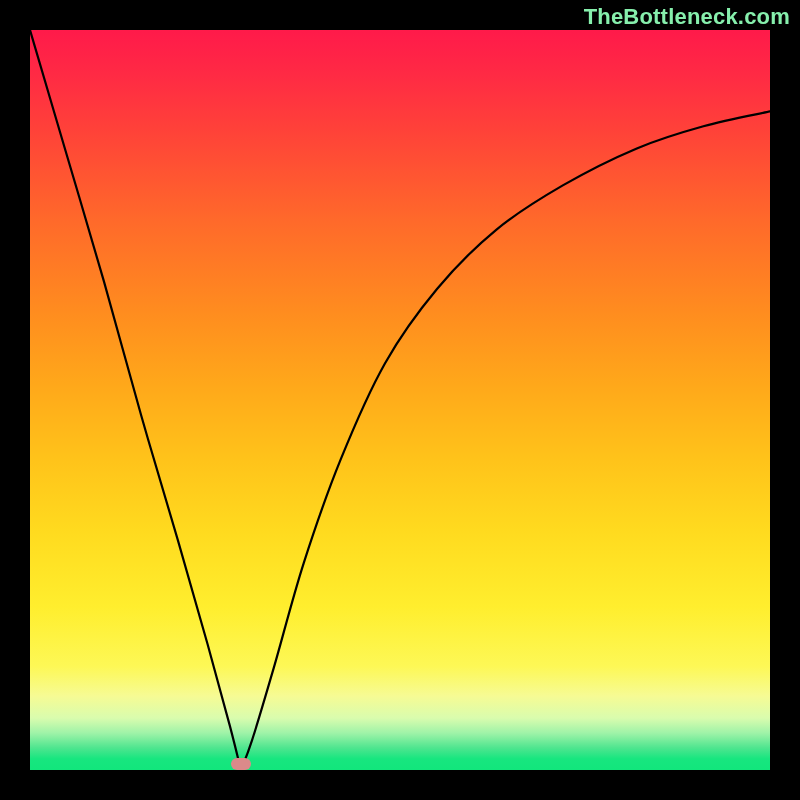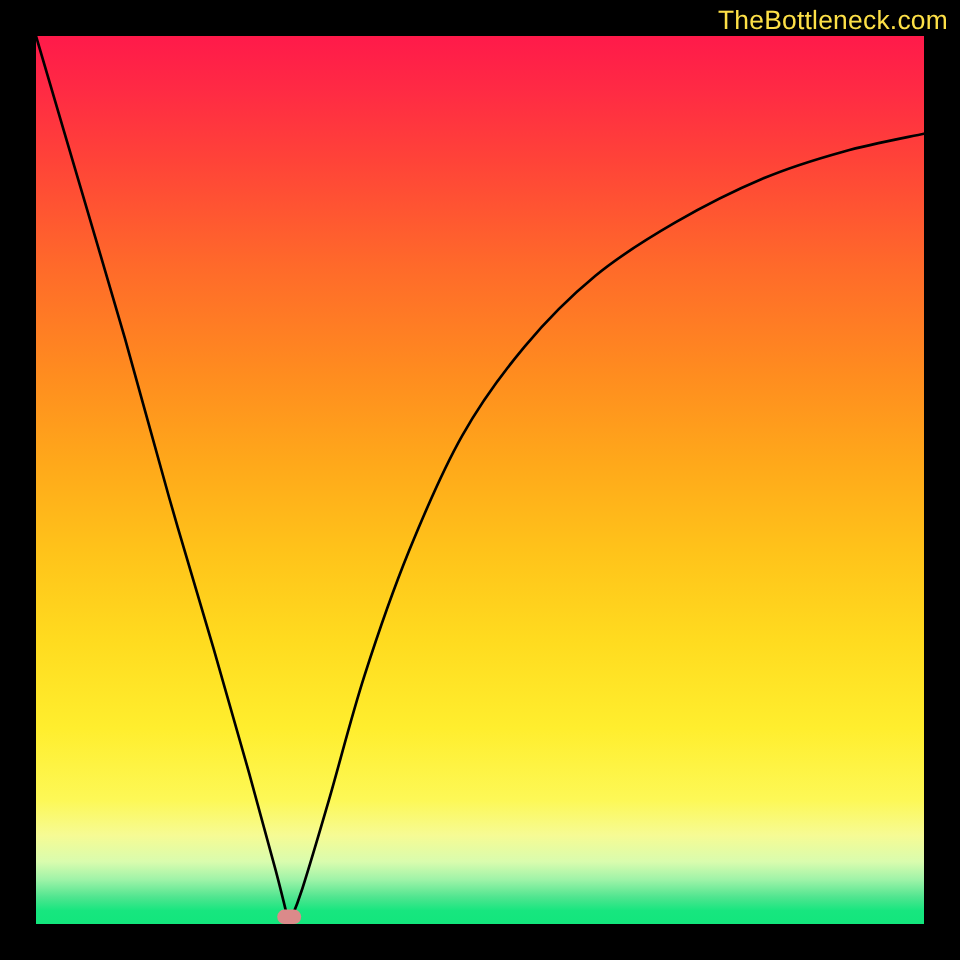--- a/index.html
+++ b/index.html
@@ -58,23 +58,23 @@
   .curve-svg {
     position: absolute;
     left: 0; top: 0;
     width: 740px;
     height: 740px;
   }
   .watermark {
     position: absolute;
     top: 4px;
     right: 10px;
-    color: #fde047;
+    color: #86efac;
     font-size: 22px;
-    font-weight: 400;
+    font-weight: 700;
     letter-spacing: 0.2px;
     user-select: none;
   }
 </style>
 </head>
 <body>
 
 <div class="frame">
   <div class="plot-area">
     <div class="gradient-bg"></div>

